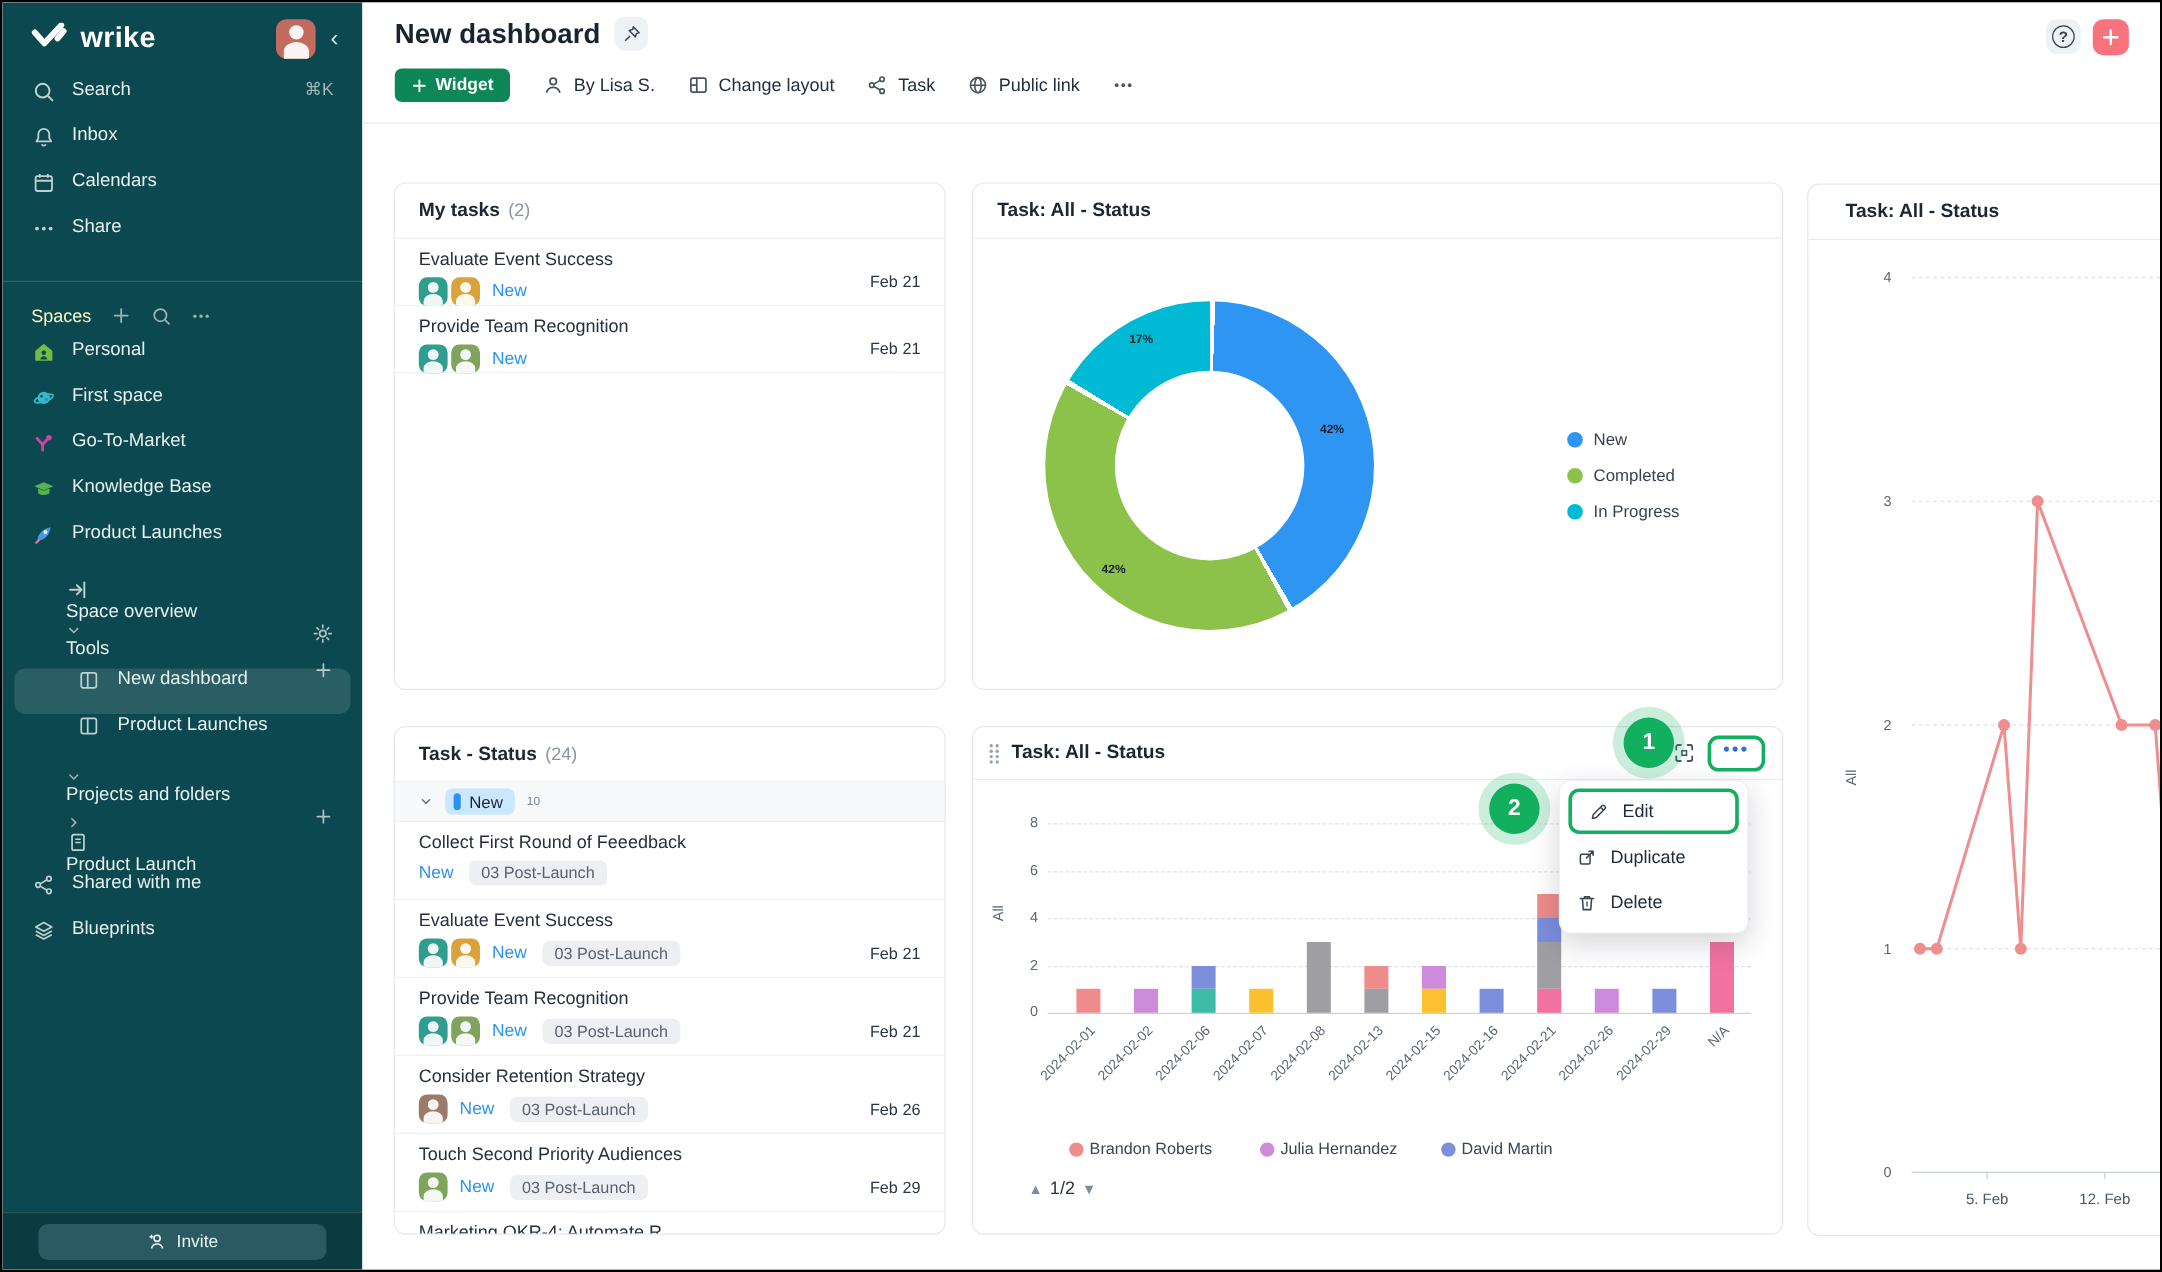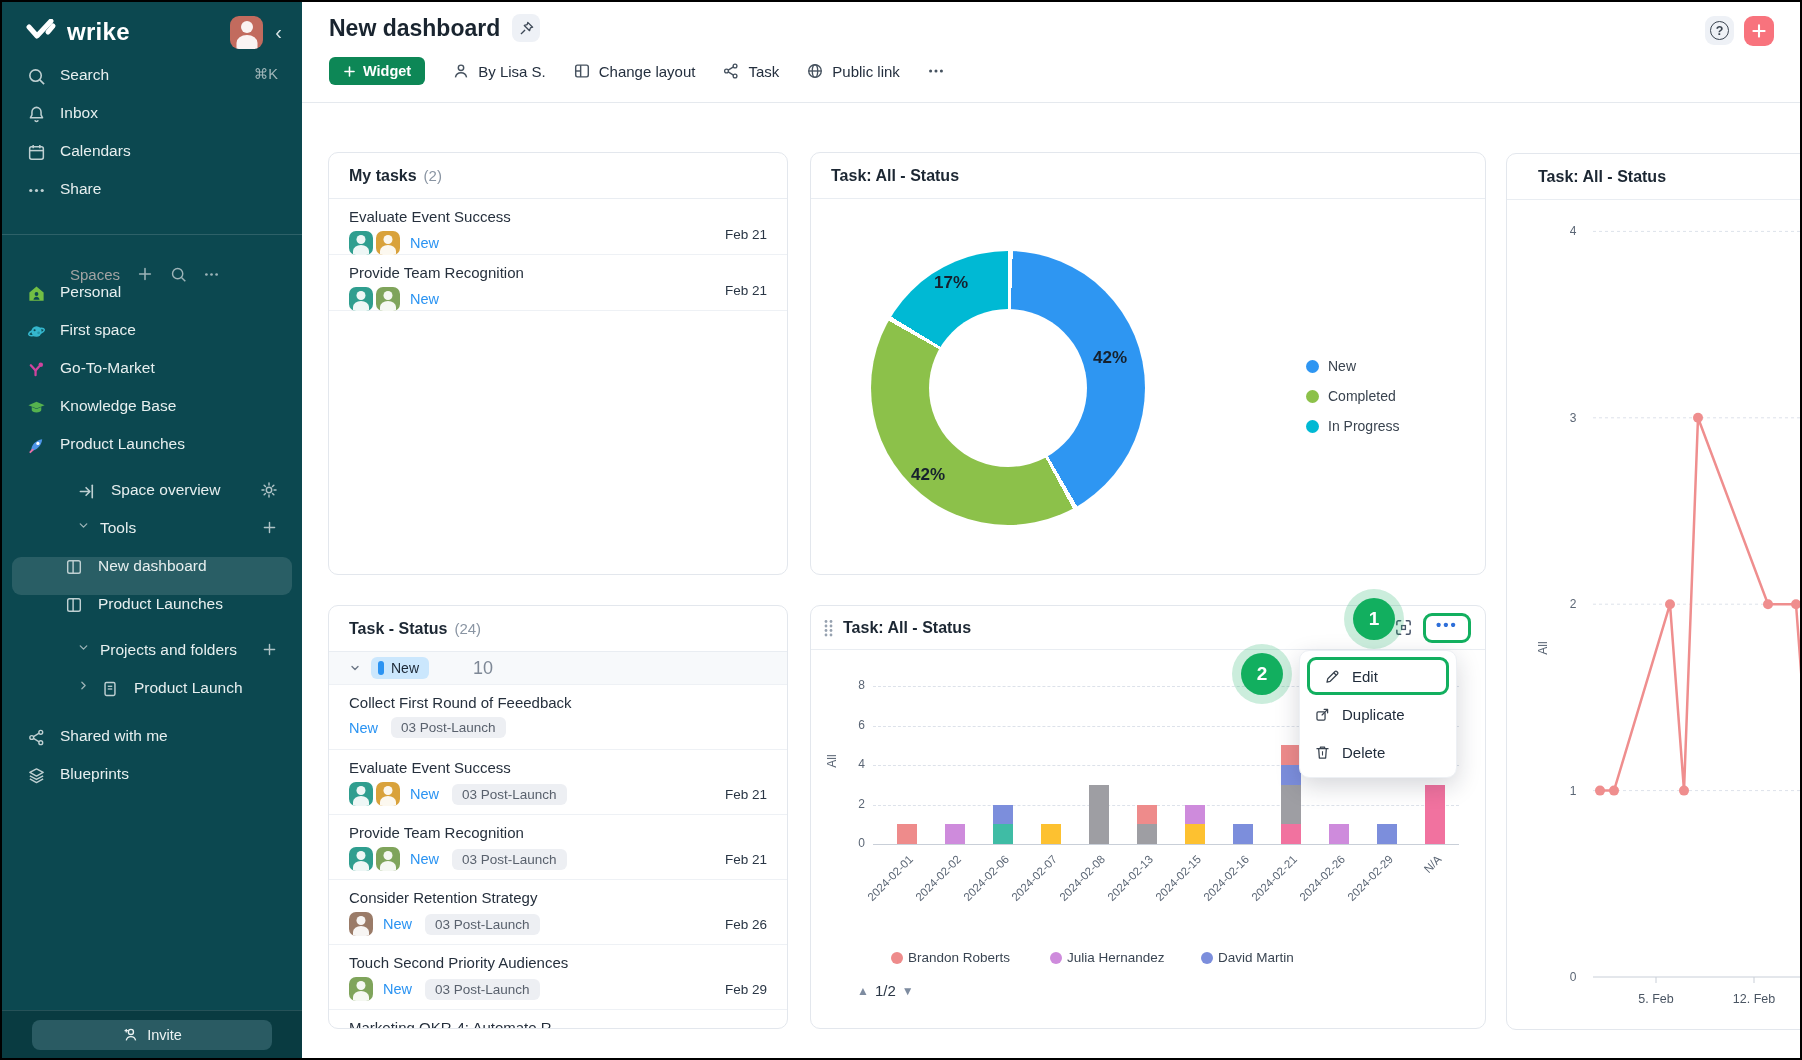--- a/index.html
+++ b/index.html
@@ -18,24 +18,24 @@
     width:16px;height:12px;border-radius:50% 50% 0 0;background:rgba(255,255,255,.92);}
   .avi.a{background:#2F9E8F}.avi.b{background:#D9A23B}.avi.c{background:#7FA45B}
   .avi.d{background:#9A7B68}.avi.lg{width:33px;height:33px;border-radius:9px;background:#C26B5E;margin-left:auto;}
   .avi.lg::before{width:12px;height:12px;top:5px}.avi.lg::after{width:21px;height:16px;top:19px}
   .sb-collapse{margin-left:12px;color:#D7E4E5;font-size:20px;line-height:1;cursor:pointer;}
   .sb-nav{margin-top:14px;}
   .sb-row{display:flex;align-items:flex-start;height:38px;padding:0 24px;font-size:15.5px;color:#E7EFEF;cursor:pointer;}
   .sb-row .ic{width:20px;height:20px;margin-right:14px;flex:none;color:#BFD0D2;display:flex;align-items:center;justify-content:center;}
   .sb-short{margin-left:auto;color:#9FB5B8;font-size:14.5px;}
   .sb-div{border-top:1px solid rgba(255,255,255,.14);margin:16px 0 0;}
-  .sb-head{display:flex;align-items:flex-end;height:40px;padding:0 24px;margin-top:8px;color:#a3a3a3;font-size:15px;margin-left:44px;}
+  .sb-head{display:flex;align-items:center;height:40px;padding:0 24px;margin-top:8px;color:#fef9c3;font-size:15px;}
   .sb-head .hic{margin-left:16px;color:#9DB4B8;display:flex;}
   .sb-head .hic:first-of-type{margin-left:auto;}
-  .indent1{padding-left:75px;}
+  .indent1{padding-left:53px;flex-direction:column;}
   .indent2{padding-left:62px;}
   .sb-row.sel{background:rgba(255,255,255,.12);border-radius:9px;margin:0 10px;padding-left:52px;}
   .sb-right{margin-left:auto;color:#AFC3C6;display:flex;}
   .chev{color:#9DB4B8;margin-right:10px;display:flex;}
   .sb-bottom{margin-top:auto;border-top:1px solid rgba(255,255,255,.12);height:48px;display:flex;align-items:center;justify-content:center;background:rgba(0,0,0,.18);}
   .invite-btn{width:240px;height:30px;border-radius:8px;background:#2A5B63;color:#ECF3F3;font-size:14.5px;
     display:flex;align-items:center;justify-content:center;gap:8px;cursor:pointer;}
   
   .main{position:relative;flex:1;background:#fff;}
   .page-title-row{position:absolute;left:27px;top:12px;display:flex;align-items:center;gap:12px;}
@@ -67,25 +67,25 @@
   .trow.h56{height:56px}.trow.h65{height:65px}
   .trow-title{font-size:15px;color:#26303D;}
   .trow-meta{display:flex;align-items:center;margin-top:6px;gap:3px;}
   .status-link{color:var(--blue,#2A93F2);font-size:14.5px;margin-left:7px;}
   .status-link:first-child{margin-left:0;}
   .tag-pill{background:#EDEFF3;border-radius:6px;padding:3px 10px;font-size:13.5px;color:#59616D;margin-left:10px;}
   .trow-date{position:absolute;right:20px;bottom:12px;font-size:13.5px;color:#2A3645;}
   .group-row{height:33px;background:#F7F9FB;border-bottom:1px solid #EEF1F5;display:flex;align-items:center;padding:0 20px;gap:10px;cursor:pointer;}
   .gbadge{background:#CBE7FD;border-radius:6px;padding:3px 10px 3px 7px;display:inline-flex;gap:7px;align-items:center;font-size:14px;color:#1B2735;font-weight:500;}
   .gbar{width:6px;height:14px;border-radius:3px;background:var(--blue,#2A93F2);}
-  .gcount{color:#7E8896;font-size:18px;margin-left:34px;}
+  .gcount{color:#7E8896;font-size:10px;}
   
   .donut-ring{position:absolute;left:60px;top:98px;width:274px;height:274px;border-radius:50%;}
   .donut-ring::after{content:"";position:absolute;inset:58px;border-radius:50%;background:#fff;}
-  .pct{position:absolute;transform:translate(-50%,-50%);font-size:17px;font-weight:700;color:#16212E;z-index:2;}
+  .pct{position:absolute;transform:translate(-50%,-50%);font-size:10px;font-weight:700;color:#16212E;z-index:2;}
   .pl-0{left:299px;top:205px}.pl-1{left:117px;top:322px}.pl-2{left:140px;top:130px}
   .dlegend{position:absolute;left:495px;top:205px;display:flex;flex-direction:column;gap:14px;}
   .dlegend-row{display:flex;align-items:center;gap:9px;}
   .ldot{width:13px;height:13px;border-radius:50%;flex:none;}
   .dlegend-row span.lbl{font-size:14px;color:#39434F;}
   
   .bar-h{height:44px;display:flex;align-items:center;padding:0 14px 0 12px;border-bottom:1px solid #E9EDF2;}
   .drag-handle{margin-right:9px;display:flex;color:#97A2B0;cursor:grab;}
   .bar-tools{margin-left:auto;display:flex;align-items:center;gap:10px;}
   .expand-ic{color:#49556A;display:flex;cursor:pointer;}

